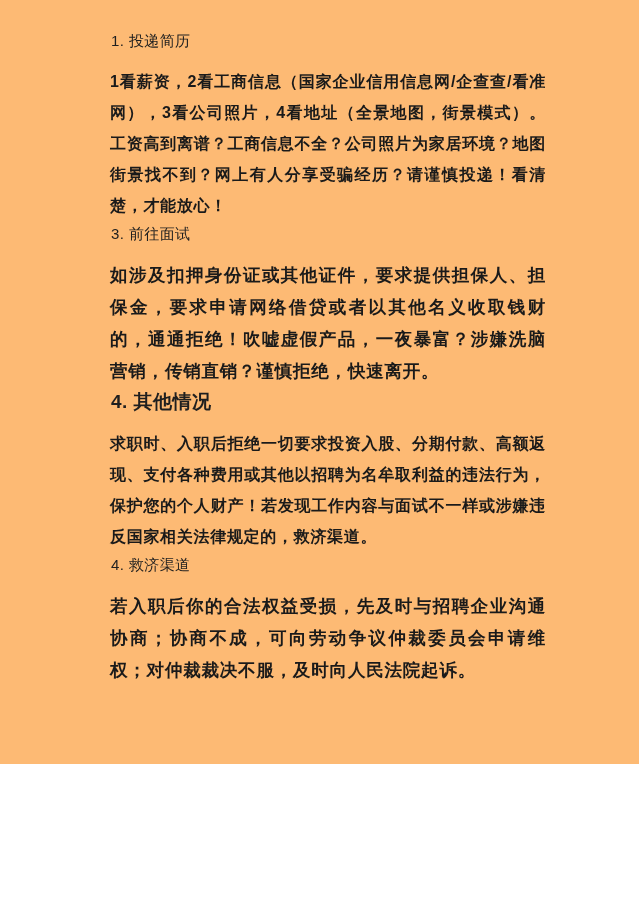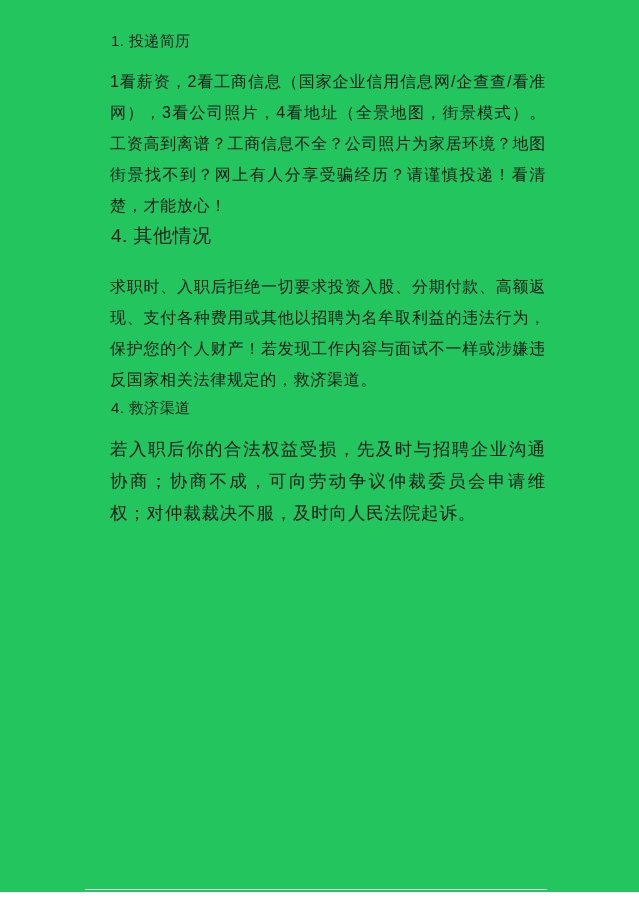--- a/index.html
+++ b/index.html
@@ -3,22 +3,22 @@
   <meta charset="utf-8">
   <style>
     html, body {
       margin: 0;
       padding: 0;
       background: #ffffff;
     }
     .page {
       position: relative;
       width: 639px;
-      height: 892px;
-      background: #22c55e;
+      height: 764px;
+      background: #fdba74;
       overflow: hidden;
       font-family: "Liberation Sans", "DejaVu Sans", sans-serif;
       color: #1a1a1a;
     }
     .content {
       position: absolute;
       left: 110px;
       top: 30px;
       width: 436px;
     }
@@ -28,27 +28,28 @@
       font-size: 15px;
       line-height: 21px;
       font-weight: 400;
       letter-spacing: 0.4px;
       margin: 0 0 15px 1px;
       color: #1f1f1f;
     }
     .section.emphasis-heading .sec-heading {
       font-size: 19px;
       line-height: 26px;
-      margin-bottom: 22px;
+      margin-bottom: 13px;
       letter-spacing: 0.5px;
+      font-weight: bold;
     }
     .sec-body {
       font-size: 16px;
       line-height: 31px;
-      font-weight: 400;
+      font-weight: 700;
       letter-spacing: 0.7px;
       margin: 0;
       text-align: justify;
       word-break: break-all;
       color: #1a1a1a;
     }
     .section.emphasis-body .sec-body {
       font-size: 17.5px;
       line-height: 32px;
       letter-spacing: 0.8px;
@@ -67,20 +68,24 @@
 
 <div class="page">
   <div class="content">
 
     <div class="section">
       <h2 class="sec-heading">1. 投递简历</h2>
       <p class="sec-body">1看薪资，2看工商信息（国家企业信用信息网/企查查/看准网），3看公司照片，4看地址（全景地图，街景模式）。工资高到离谱？工商信息不全？公司照片为家居环境？地图街景找不到？网上有人分享受骗经历？请谨慎投递！看清楚，才能放心！</p>
     </div>
 
 
+    <div class="section emphasis-body">
+      <h2 class="sec-heading">3. 前往面试</h2>
+      <p class="sec-body">如涉及扣押身份证或其他证件，要求提供担保人、担保金，要求申请网络借贷或者以其他名义收取钱财的，通通拒绝！吹嘘虚假产品，一夜暴富？涉嫌洗脑营销，传销直销？谨慎拒绝，快速离开。</p>
+    </div>
 
     <div class="section emphasis-heading">
       <h2 class="sec-heading">4. 其他情况</h2>
       <p class="sec-body">求职时、入职后拒绝一切要求投资入股、分期付款、高额返现、支付各种费用或其他以招聘为名牟取利益的违法行为，保护您的个人财产！若发现工作内容与面试不一样或涉嫌违反国家相关法律规定的，救济渠道。</p>
     </div>
 
     <div class="section emphasis-body">
       <h2 class="sec-heading">4. 救济渠道</h2>
       <p class="sec-body">若入职后你的合法权益受损，先及时与招聘企业沟通协商；协商不成，可向劳动争议仲裁委员会申请维权；对仲裁裁决不服，及时向人民法院起诉。</p>
     </div>

